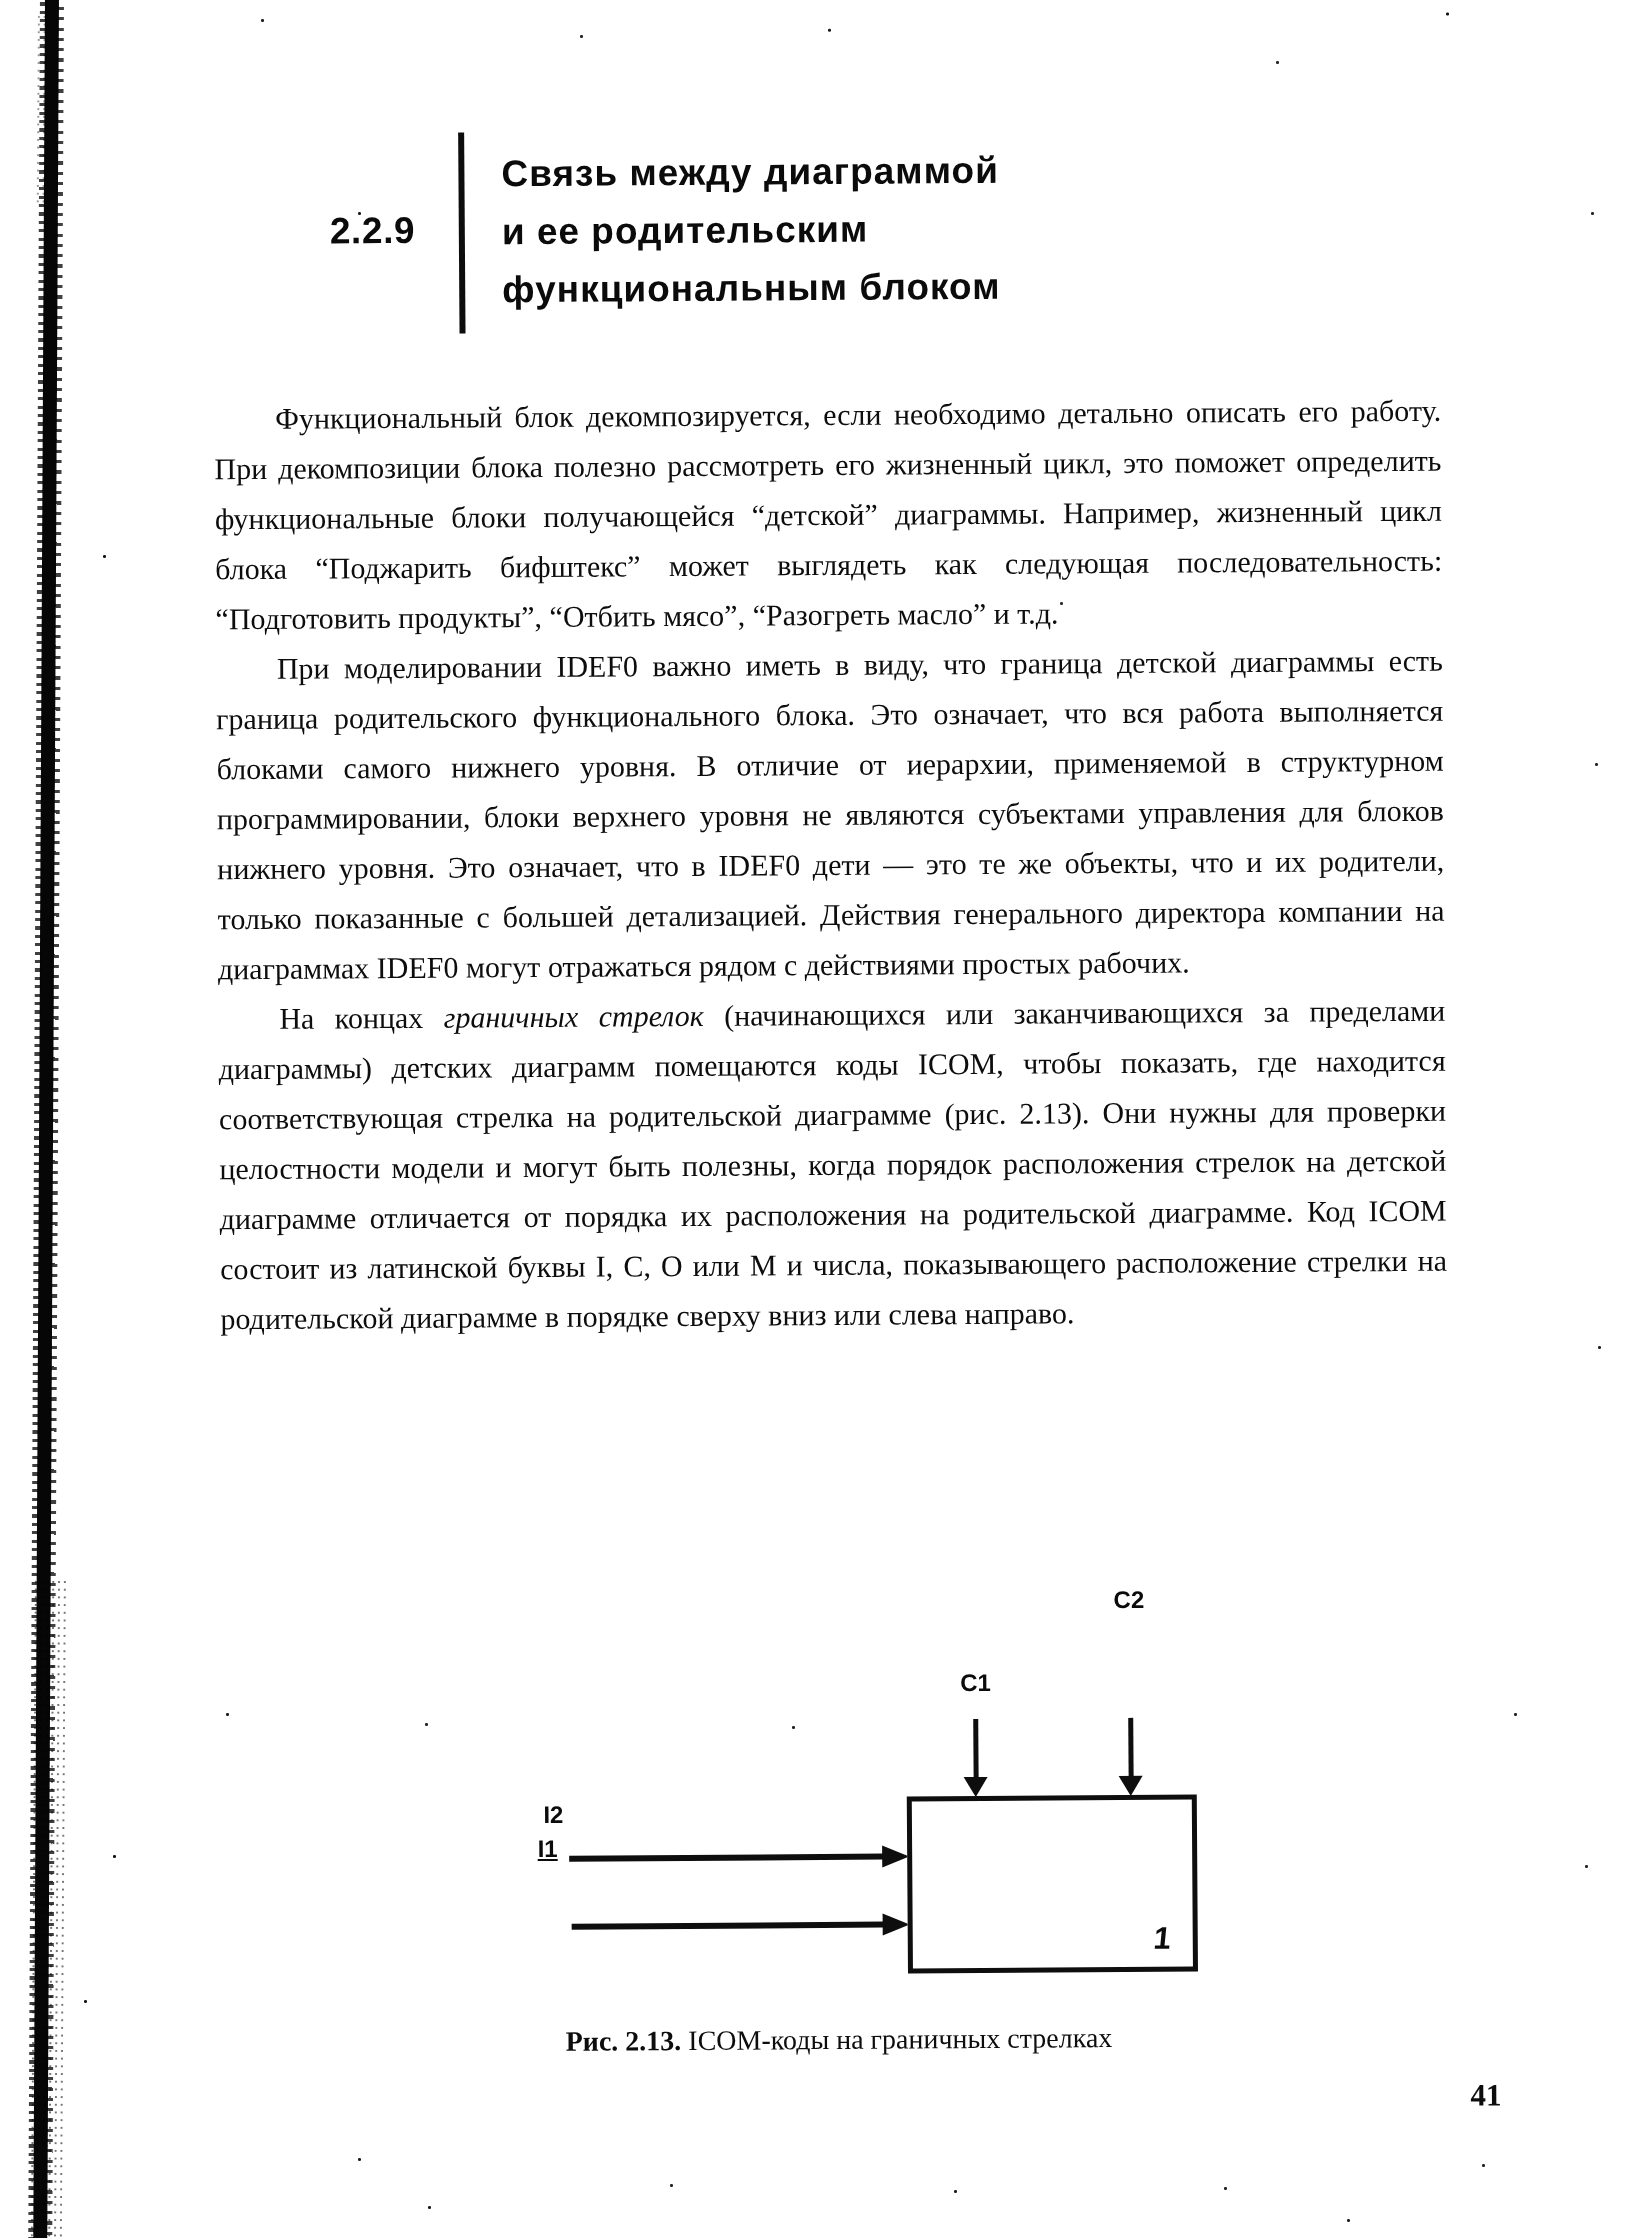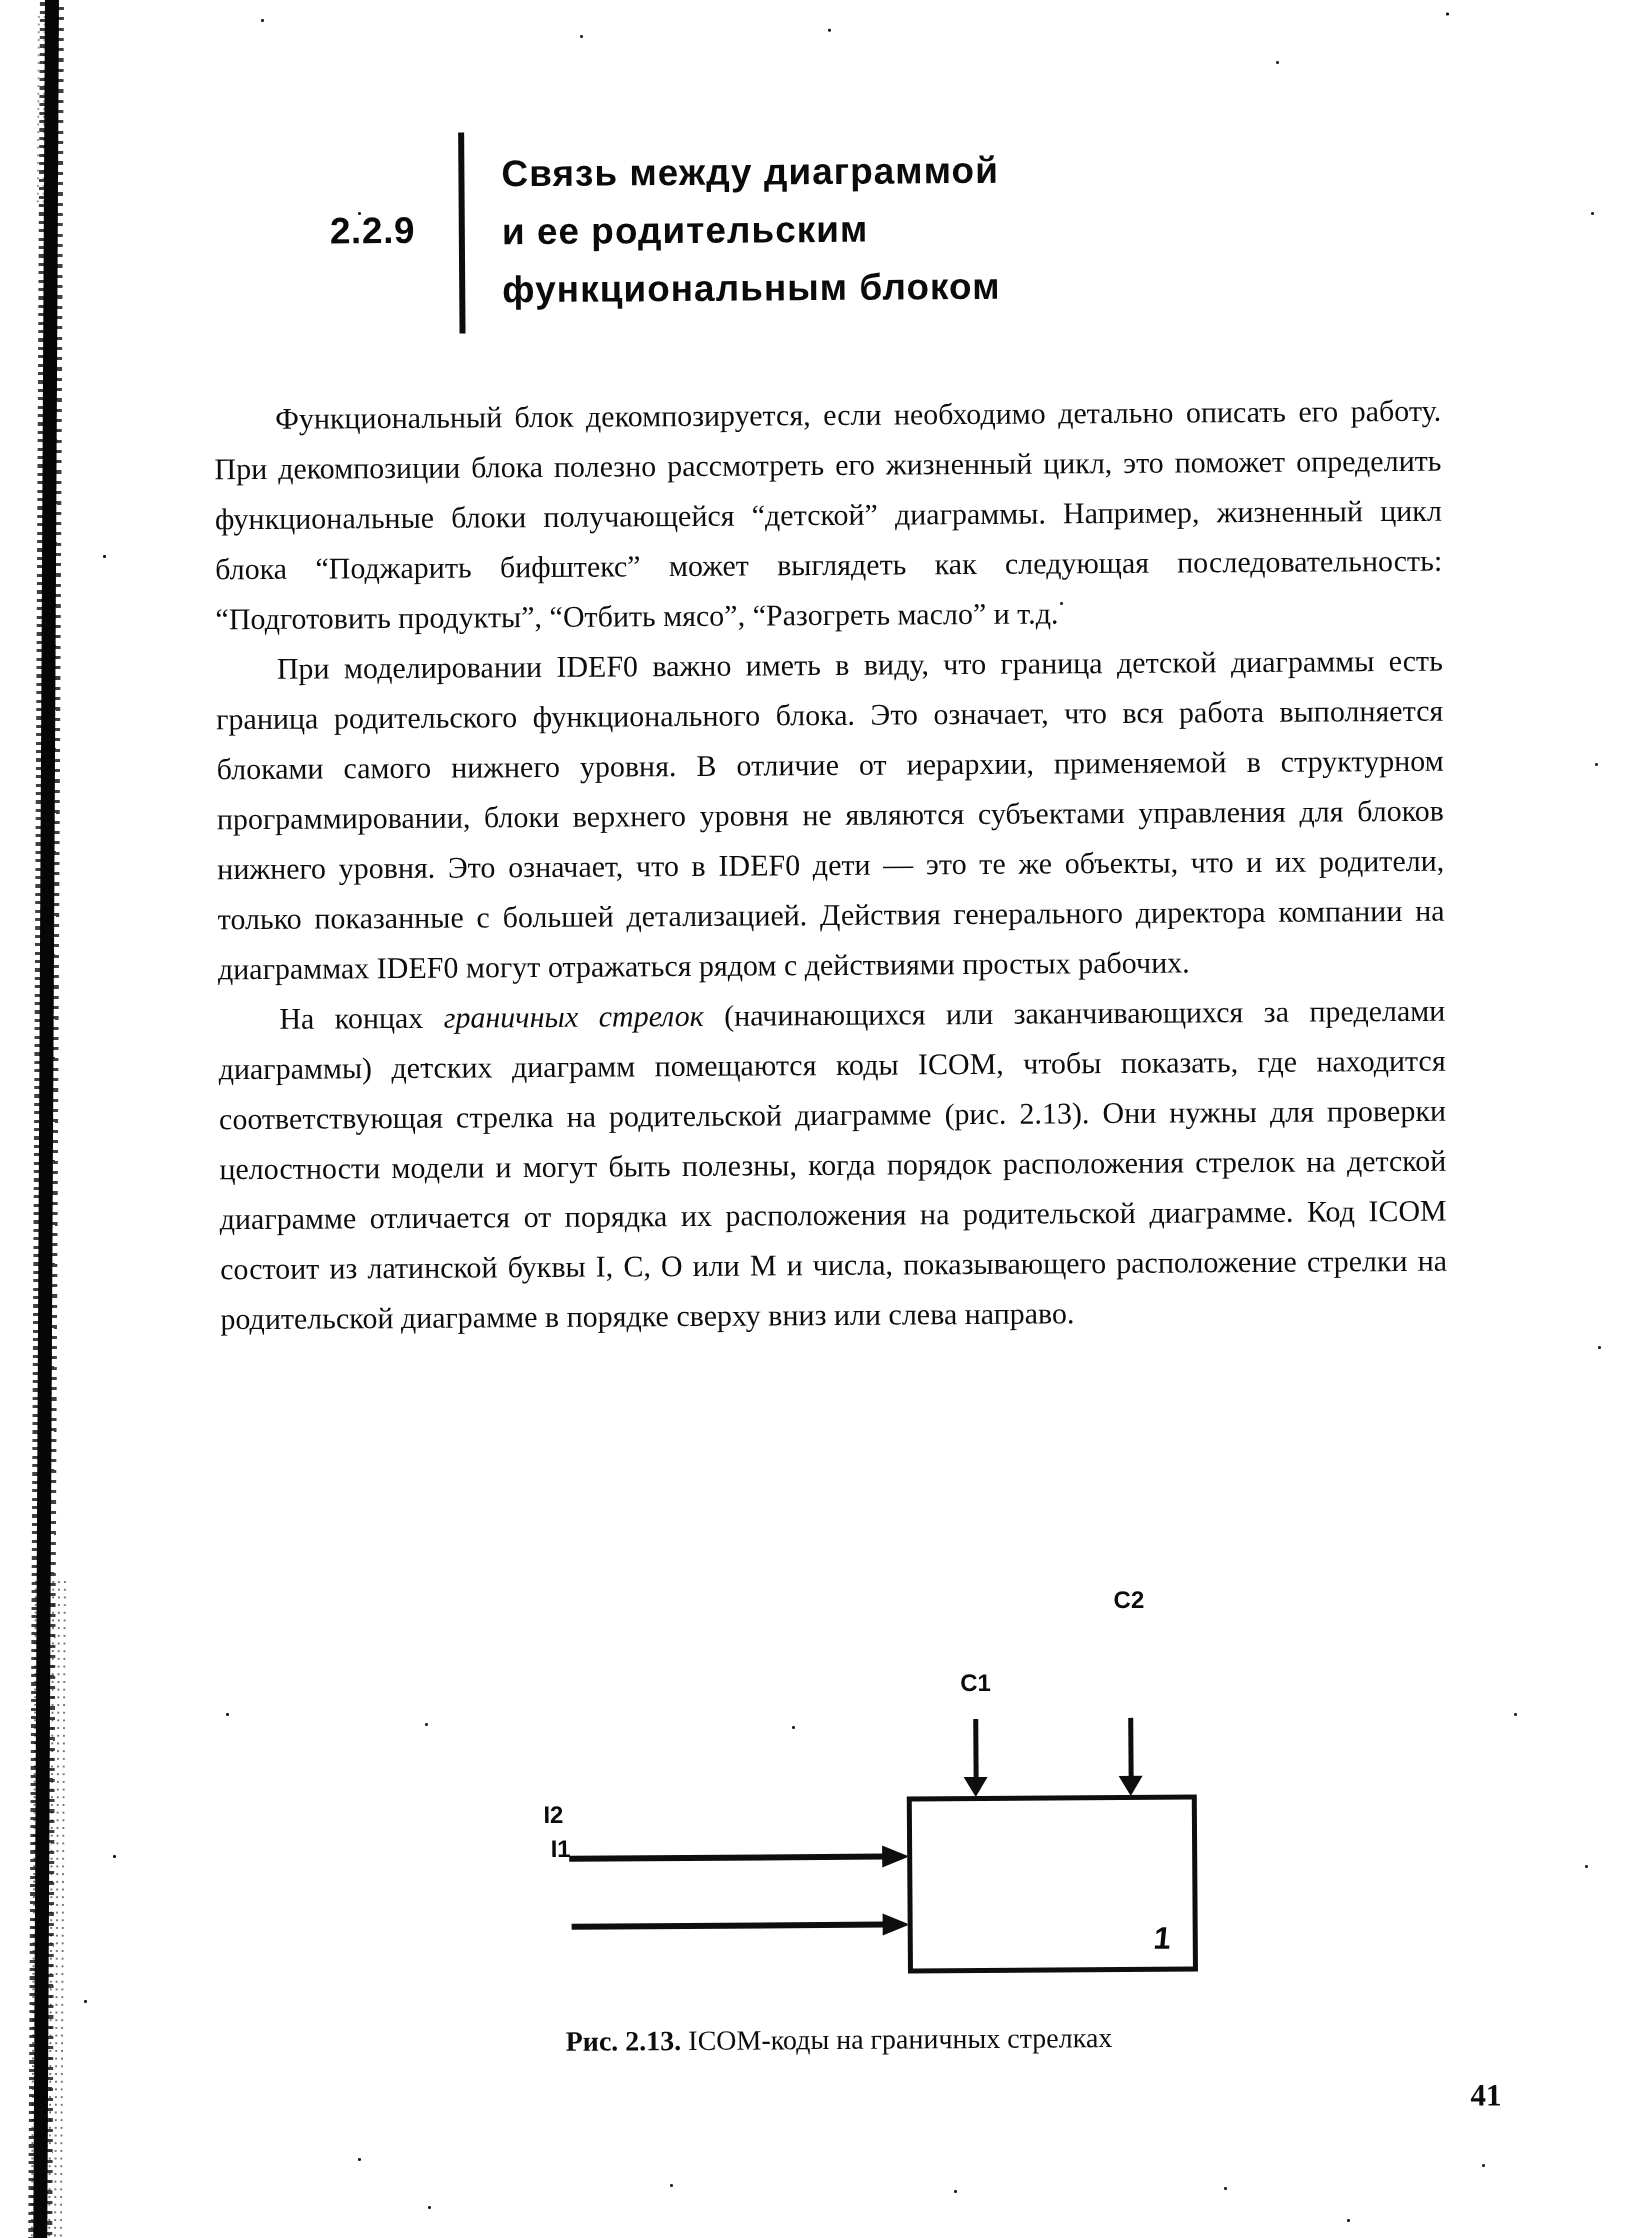--- a/index.html
+++ b/index.html
@@ -76,21 +76,21 @@
   }
   .body-text p{margin:0;text-indent:61px;}
   .body-text .it{font-style:italic;}
   
   .fig-label{
     position:absolute;width:77px;text-align:center;
     font-family:"Liberation Sans", sans-serif;font-weight:700;font-size:24px;color:#0b0b0b;
   }
   .lbl-c1{left:933px;top:1670px;}
   .lbl-c2{left:1087px;top:1588px;}
-  .lbl-i1{left:517px;top:1833px;}
+  .lbl-i1{left:504px;top:1833px;text-decoration:underline;}
   .lbl-i2{left:510px;top:1799px;}
   .stem-v{position:absolute;width:4.5px;background:#0e0e0e;}
   .stem-c1{left:969px;top:1720px;height:61px;}
   .stem-c2{left:1124px;top:1720px;height:61px;}
   .head-down{
     position:absolute;width:0;height:0;
     border-left:12.2px solid transparent;border-right:12.2px solid transparent;
     border-top:20.6px solid #0e0e0e;
   }
   .head-c1{left:959px;top:1778px;}

